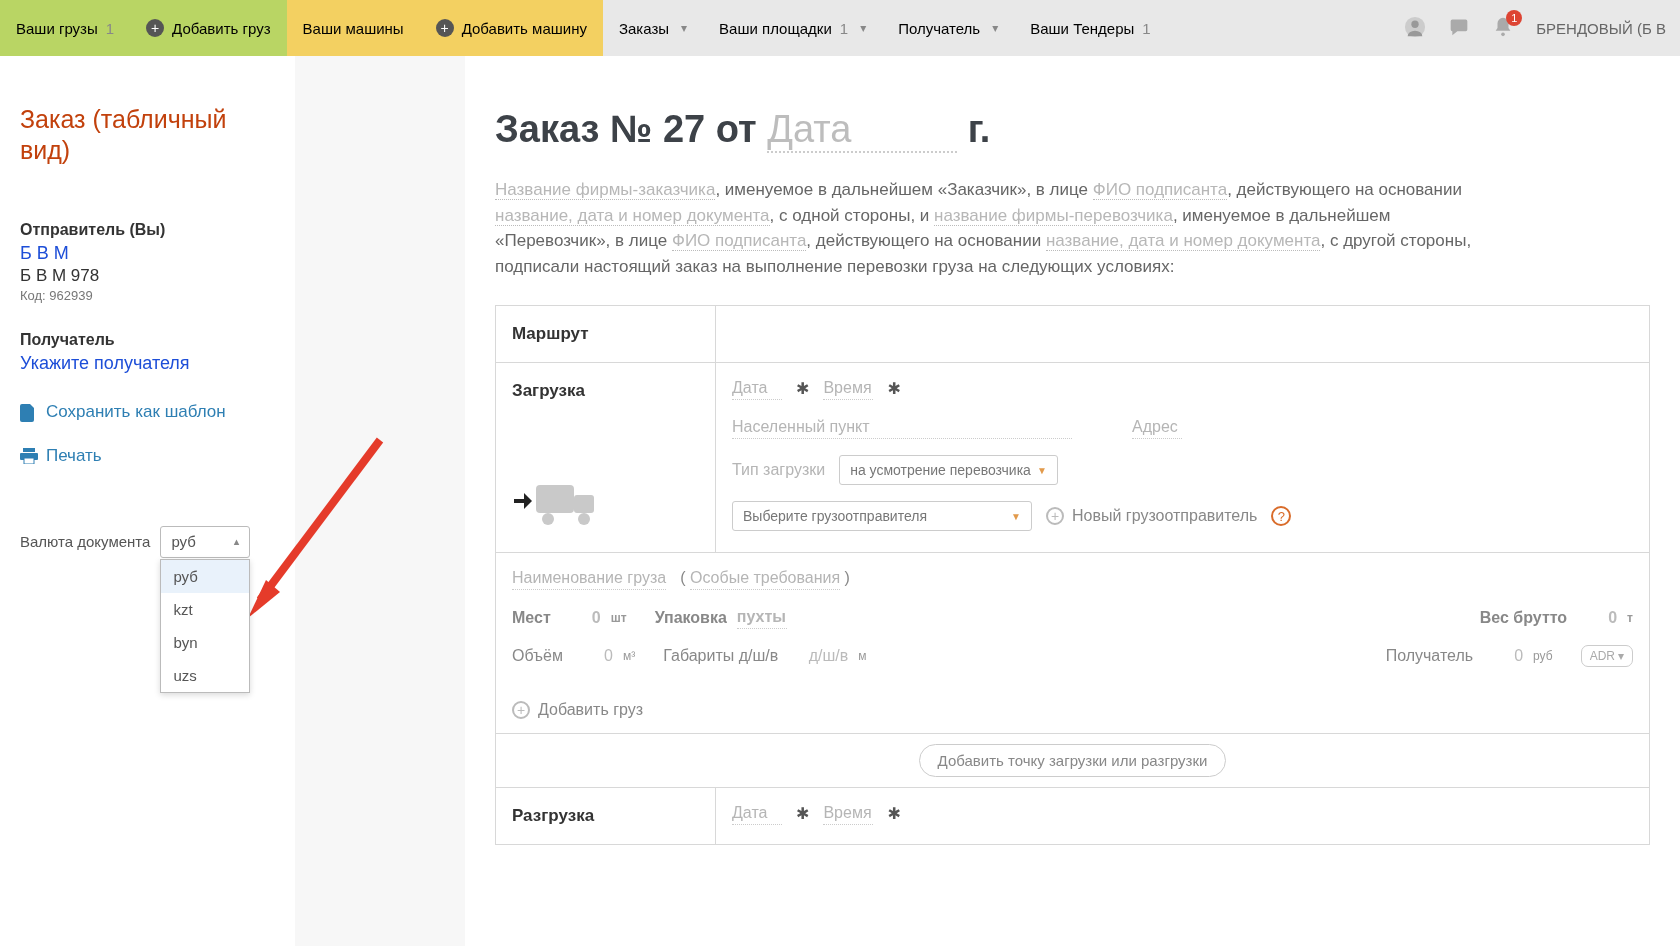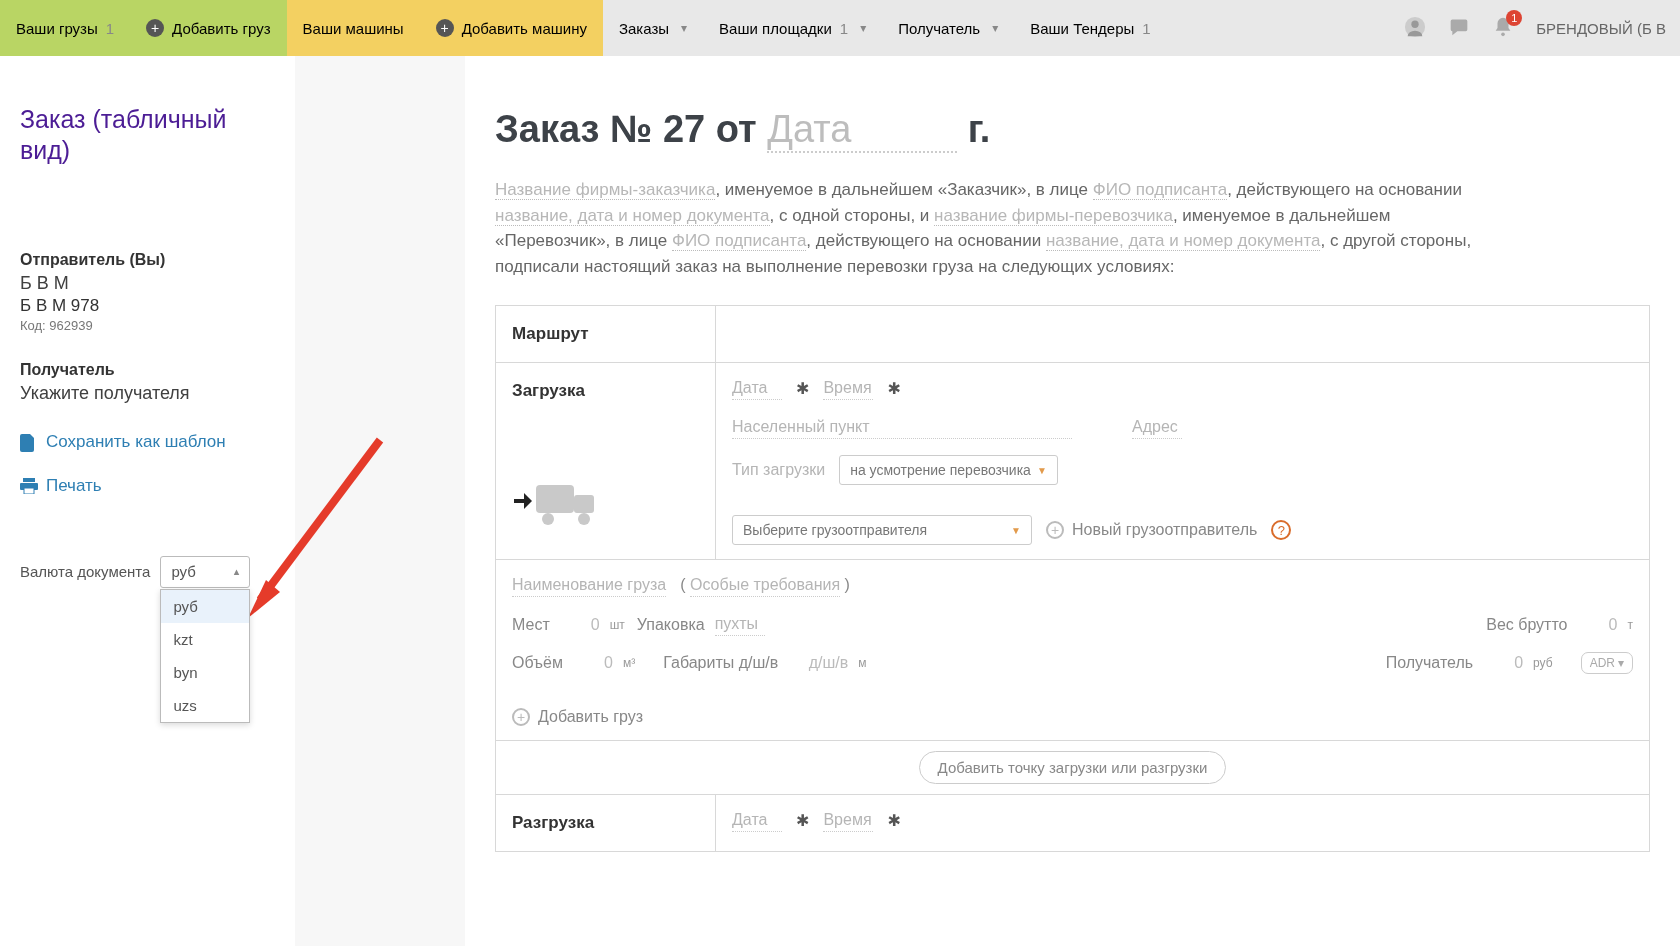--- a/index.html
+++ b/index.html
@@ -14,24 +14,24 @@
 .topnav .plus-ico { width: 18px; height: 18px; border-radius: 50%; background: #555; color:#fff; display:flex; align-items:center; justify-content:center; font-size:14px; line-height:1; }
 .topnav .chev { color:#888; font-size:12px; margin-left:4px; }
 .topnav .right { margin-left:auto; display:flex; align-items:center; gap:22px; padding-right:14px; color:#777; }
 .notif { position:relative; }
 .notif .badge { position:absolute; top:-6px; right:-8px; background:#d43; color:#fff; border-radius:50%; font-size:11px; width:16px; height:16px; display:flex; align-items:center; justify-content:center; }
 
 .page { display:flex; height: calc(946px - 44px); }
 
 
 .sidebar { width: 295px; padding: 48px 20px 20px 20px; background:#fff; border-right: none; }
-.sidebar h2 { font-size: 25px; color:#4c1d95; font-weight:400; line-height:1.25; margin-bottom: 84px; }
+.sidebar h2 { font-size: 25px; color:#c2410c; font-weight:400; line-height:1.25; margin-bottom: 54px; }
 .sb-block { margin-bottom: 28px; }
 .sb-label { font-size:16px; color:#333; font-weight:700; margin-bottom:4px; }
-.sb-link { color:#404040; font-size:18px; }
+.sb-link { color:#1d4ed8; font-size:18px; }
 .sb-sub { color:#333; font-size:17px; margin-top:2px; }
 .sb-code { color:#777; font-size:13px; margin-top:2px; }
 .sb-action { display:flex; align-items:center; gap:10px; color:#2e7fb3; font-size:17px; margin-top:24px; cursor:pointer; }
 .sb-action .ico { width:16px; height:16px; display:inline-block; }
 
 .currency-row { display:flex; align-items:center; gap:10px; margin-top:60px; font-size:15px; color:#555; }
 .currency-select { position:relative; }
 .currency-select .field { border:1px solid #bbb; border-radius:3px; height:32px; width:90px; display:flex; align-items:center; padding:0 10px; justify-content:space-between; background:#fff; cursor:pointer; }
 .currency-select .dropdown { position:absolute; top:33px; left:0; width:90px; border:1px solid #bbb; background:#fff; box-shadow:0 2px 6px rgba(0,0,0,.15); z-index:5; }
 .currency-select .dropdown .opt { padding:8px 12px; font-size:15px; cursor:pointer; }
@@ -229,41 +229,41 @@
             <span class="ph-input" style="min-width:300px;">Населенный пункт</span>
             <span class="ph-input">Адрес</span>
           </div>
           <div class="inline">
             <span class="ph-input" style="border:none;color:#b5b5b5;">Тип загрузки</span>
             <div class="select-btn">
               <span>на усмотрение перевозчика</span>
               <span class="select-triangle">▼</span>
             </div>
           </div>
-          <div class="inline" style="margin-top:14px;">
+          <div class="inline" style="margin-top:0;">
             <div class="select-btn" style="width:300px;justify-content:space-between;">
               <span>Выберите грузоотправителя</span>
               <span class="select-triangle">▼</span>
             </div>
             <div class="add-line">
               <span class="plus-circ">+</span>
               <span>Новый грузоотправитель</span>
             </div>
             <span class="help-q">?</span>
           </div>
         </div>
       </div>
 
       <div class="row">
         <div class="right">
           <div class="inline">
             <span class="ph-input" style="min-width:150px;">Наименование груза</span>
             <span style="color:#888;">( <span class="ph-input" style="min-width:auto">Особые требования</span> )</span>
           </div>
-          <div class="inline" style="gap:12px;">
+          <div class="inline" style="gap:28px;font-weight:bold;">
             <span style="display:flex;gap:10px;align-items:center;">
               <span class="lbl">Мест</span>
               <span class="num-input">0</span>
               <span class="unit">шт</span>
             </span>
             <span style="display:flex;gap:10px;align-items:center;">
               <span class="lbl">Упаковка</span>
               <span class="ph-input" style="min-width:50px">пухты</span>
             </span>
             <span style="display:flex;gap:10px;align-items:center;margin-left:auto;">

